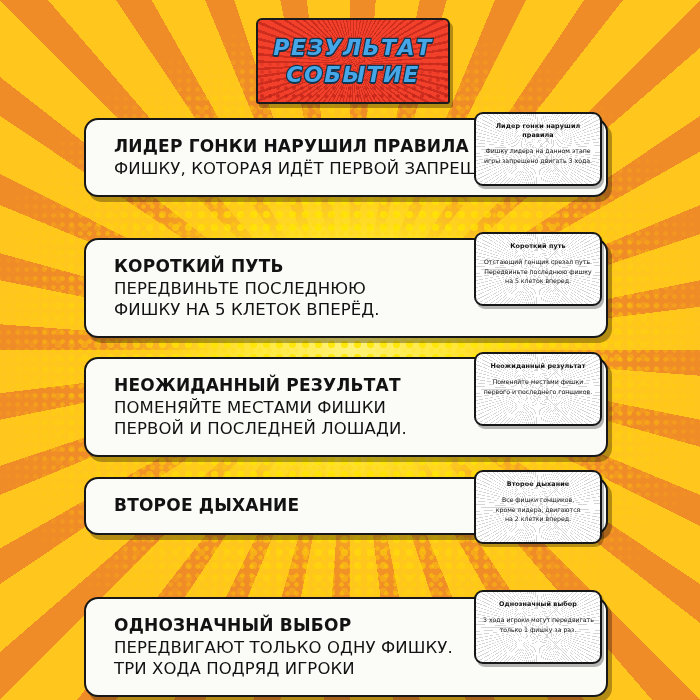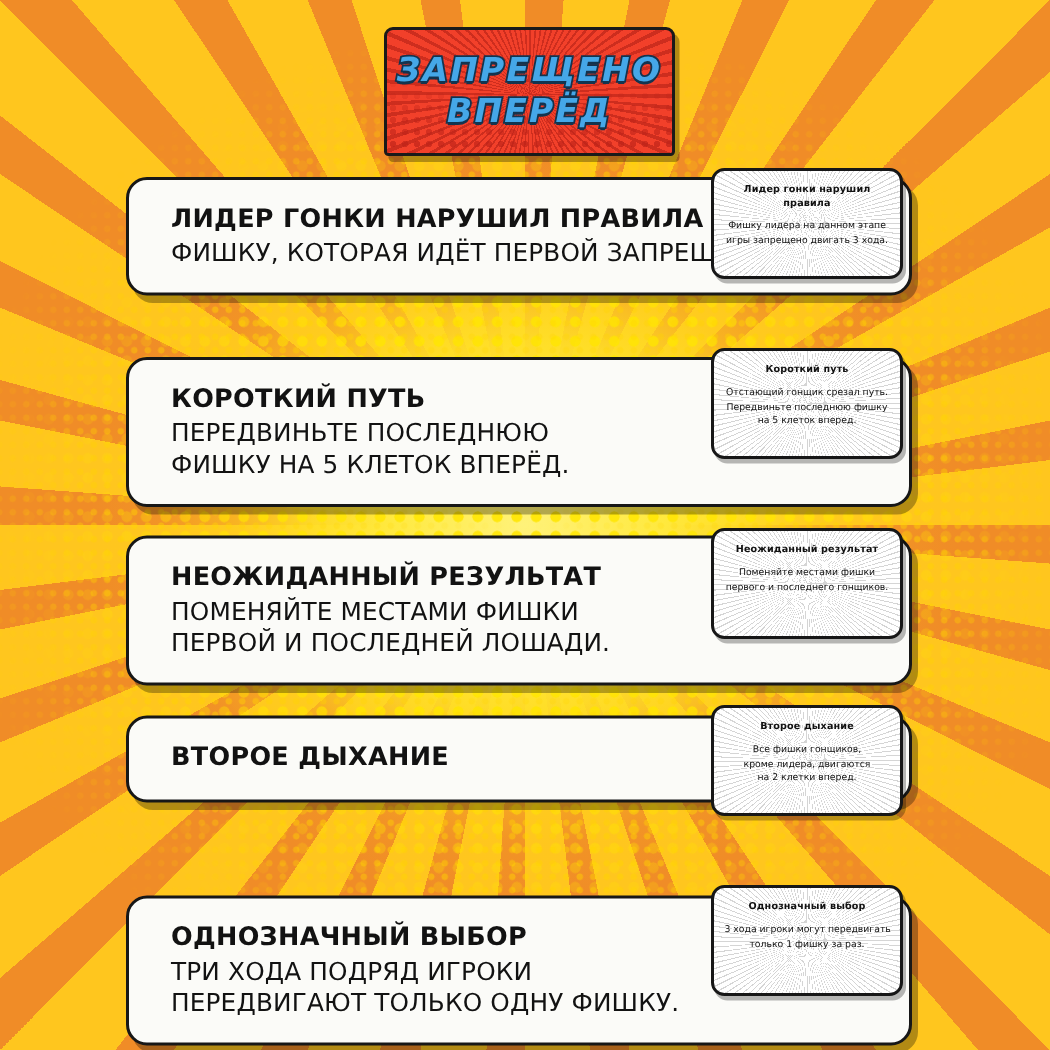--- a/index.html
+++ b/index.html
@@ -223,22 +223,22 @@
 
   <div class="rays"></div>
   <div class="rays-fade"></div>
   <div class="halftone"></div>
   <div class="halftone2"></div>
 
   <div class="banner">
     <div class="banner-rays"></div>
     <div class="banner-dots"></div>
     <div class="banner-text">
-      <span>ЗАПРЕЩЕНО</span>
-      <span class="l2">ВПЕРЁД</span>
+      <span>РЕЗУЛЬТАТ</span>
+      <span class="l2">СОБЫТИЕ</span>
     </div>
   </div>
 
   <div id="cards-host">
       <div class="card" style="top: 118px;">
         <div class="card-body">
           <div class="card-title">ЛИДЕР ГОНКИ НАРУШИЛ ПРАВИЛА</div>
           <div class="card-desc">
             <span>ФИШКУ, КОТОРАЯ ИДЁТ ПЕРВОЙ ЗАПРЕЩЕНО</span>
           </div>
@@ -308,22 +308,22 @@
             <span>Все фишки гонщиков,</span>
             <span>кроме лидера, двигаются</span>
             <span>на 2 клетки вперед.</span>
           </div>
         </div>
       </div>
       <div class="card" style="top: 597px;">
         <div class="card-body">
           <div class="card-title">ОДНОЗНАЧНЫЙ ВЫБОР</div>
           <div class="card-desc">
+            <span>ПЕРЕДВИГАЮТ ТОЛЬКО ОДНУ ФИШКУ.</span>
             <span>ТРИ ХОДА ПОДРЯД ИГРОКИ</span>
-            <span>ПЕРЕДВИГАЮТ ТОЛЬКО ОДНУ ФИШКУ.</span>
           </div>
         </div>
       </div>
       <div class="mini" style="top: 590px;">
         <div class="mini-rays"></div>
         <div class="mini-inner">
           <div class="mini-title">Однозначный выбор</div>
           <div class="mini-desc">
             <span>3 хода игроки могут передвигать</span>
             <span>только 1 фишку за раз.</span>

